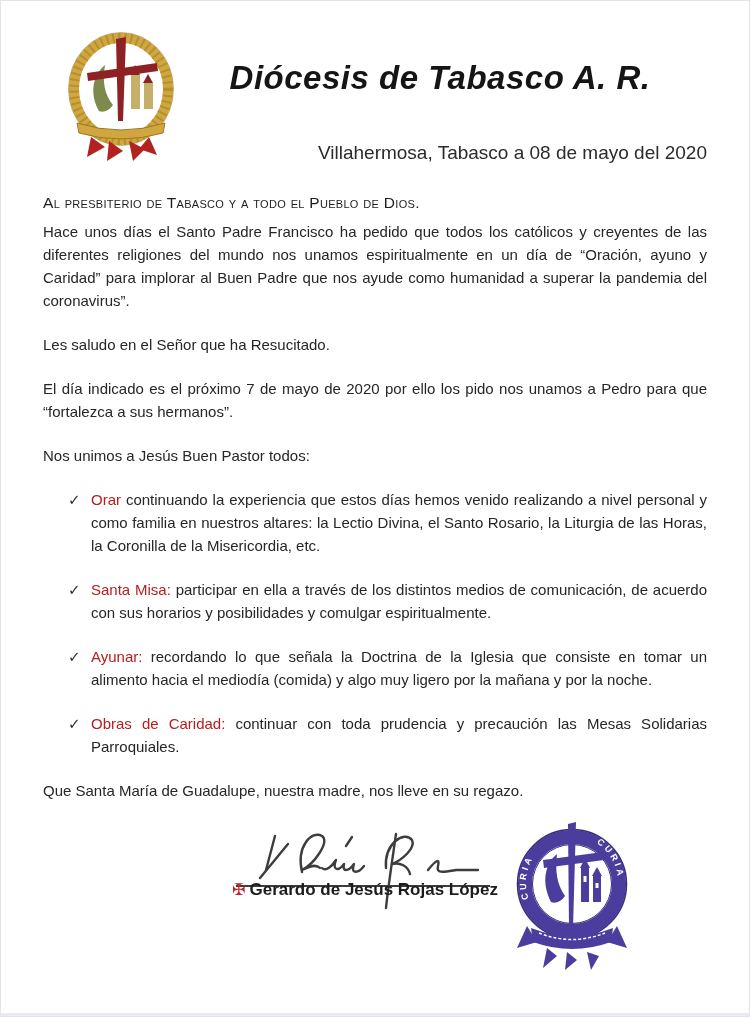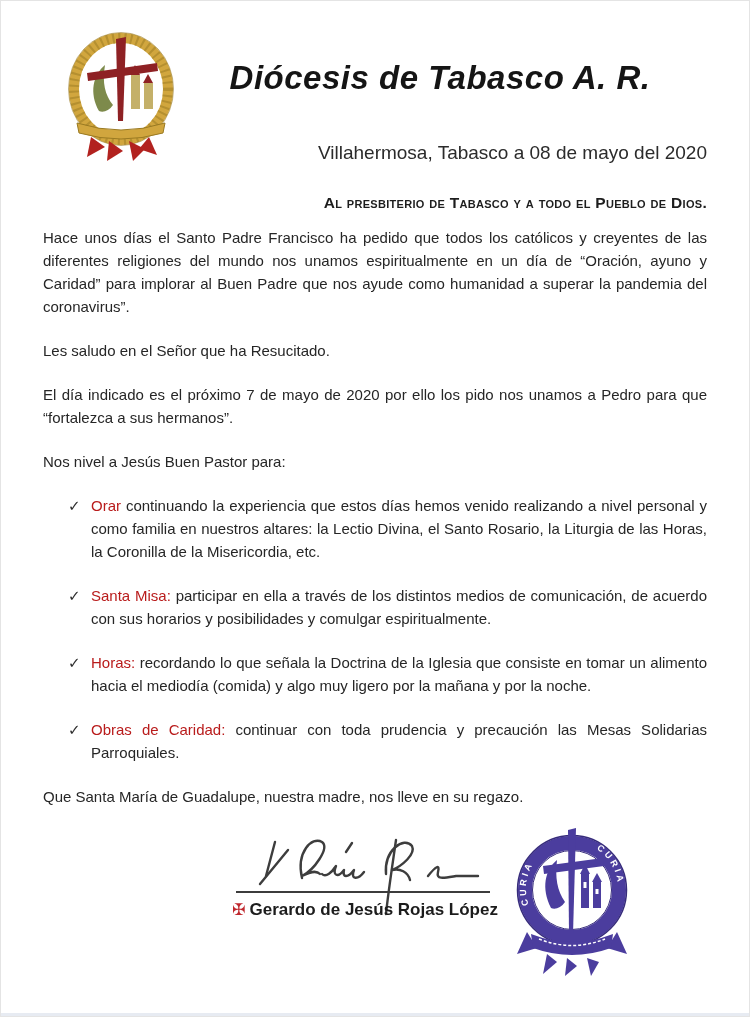--- a/index.html
+++ b/index.html
@@ -23,22 +23,22 @@
     font-size:33px;font-weight:bold;font-style:italic;
     letter-spacing:0.5px;color:#151515;
   }
   .dateline{
     position:absolute;right:42px;top:141px;
     font-size:19px;color:#2b2b2b;
   }
   
   .content{padding:0 42px;font-size:15px;line-height:23px;}
   .addressee{
-    margin:20px 0 12px;text-align:right;
-    font-weight:bold;font-variant:small-caps;
+    margin:20px 0 6px;text-align:left;
+    font-weight:normal;font-variant:small-caps;
     font-size:15.5px;letter-spacing:0.3px;color:#1d1d1d;
   }
   .content p{margin:0 0 21px;text-align:justify;}
   .content p.last{margin-bottom:8px;}
   ul.commitments{list-style:none;margin:0 0 21px;padding:0;}
   ul.commitments li{
     position:relative;margin:0 0 21px;
     padding-left:48px;text-align:justify;
   }
   ul.commitments li:last-child{margin-bottom:21px;}
@@ -48,21 +48,21 @@
   }
   b.lead{font-weight:normal;color:#b91c1c;}
   
   .sig-block{position:relative;height:158px;margin-top:18px;}
   .scrawl{position:absolute;left:243px;top:2px;width:252px;height:88px;}
   .sig-line{
     position:absolute;left:235px;top:65px;width:254px;
     border-top:2px solid #3c3c3c;
   }
   .sig-names{
-    position:absolute;left:198px;top:71px;width:332px;
+    position:absolute;left:198px;top:57px;width:332px;
     text-align:center;font-weight:bold;font-size:17px;line-height:25px;
     color:#1c1c1c;
   }
   .pattee{color:#c0272d;font-size:16px;font-weight:normal;margin-right:4px;}
   .seal{position:absolute;left:498px;top:0px;width:148px;height:152px;}
   .bottom-edge{
     position:absolute;left:0;right:0;bottom:0;height:3px;
     background:#e7ebf2;
   }
 </style>
@@ -97,31 +97,31 @@
     <h1 class="title">Diócesis de Tabasco A. R.</h1>
     <div class="dateline">Villahermosa, Tabasco a 08 de mayo del 2020</div>
   </div>
 
   <div class="content">
     <div class="addressee">Al presbiterio de Tabasco y a todo el Pueblo de Dios.</div>
 
     <p>Hace unos días el Santo Padre Francisco ha pedido que todos los católicos y creyentes de las diferentes religiones del mundo nos unamos espiritualmente en un día de “Oración, ayuno y Caridad” para implorar al Buen Padre que nos ayude como humanidad a superar la pandemia del coronavirus”.</p>
     <p>Les saludo en el Señor que ha Resucitado.</p>
     <p>El día indicado es el próximo 7 de mayo de 2020 por ello los pido nos unamos a Pedro para que “fortalezca a sus hermanos”.</p>
-    <p>Nos nivel a Jesús Buen Pastor para:</p>
+    <p>Nos unimos a Jesús Buen Pastor todos:</p>
 
     <ul class="commitments">
       <li>
         <span class="check">✓</span><b class="lead">Orar</b><span> continuando la experiencia que estos días hemos venido realizando a nivel personal y como familia en nuestros altares: la Lectio Divina, el Santo Rosario, la Liturgia de las Horas, la Coronilla de la Misericordia, etc.</span>
       </li>
       <li>
         <span class="check">✓</span><b class="lead">Santa Misa:</b><span> participar en ella a través de los distintos medios de comunicación, de acuerdo con sus horarios y posibilidades y comulgar espiritualmente.</span>
       </li>
       <li>
-        <span class="check">✓</span><b class="lead">Horas:</b><span> recordando lo que señala la Doctrina de la Iglesia que consiste en tomar un alimento hacia el mediodía (comida) y algo muy ligero por la mañana y por la noche.</span>
+        <span class="check">✓</span><b class="lead">Ayunar:</b><span> recordando lo que señala la Doctrina de la Iglesia que consiste en tomar un alimento hacia el mediodía (comida) y algo muy ligero por la mañana y por la noche.</span>
       </li>
       <li>
         <span class="check">✓</span><b class="lead">Obras de Caridad:</b><span> continuar con toda prudencia y precaución las Mesas Solidarias Parroquiales.</span>
       </li>
     </ul>
 
     <p class="last">Que Santa María de Guadalupe, nuestra madre, nos lleve en su regazo.</p>
   </div>
 
   <div class="sig-block">

